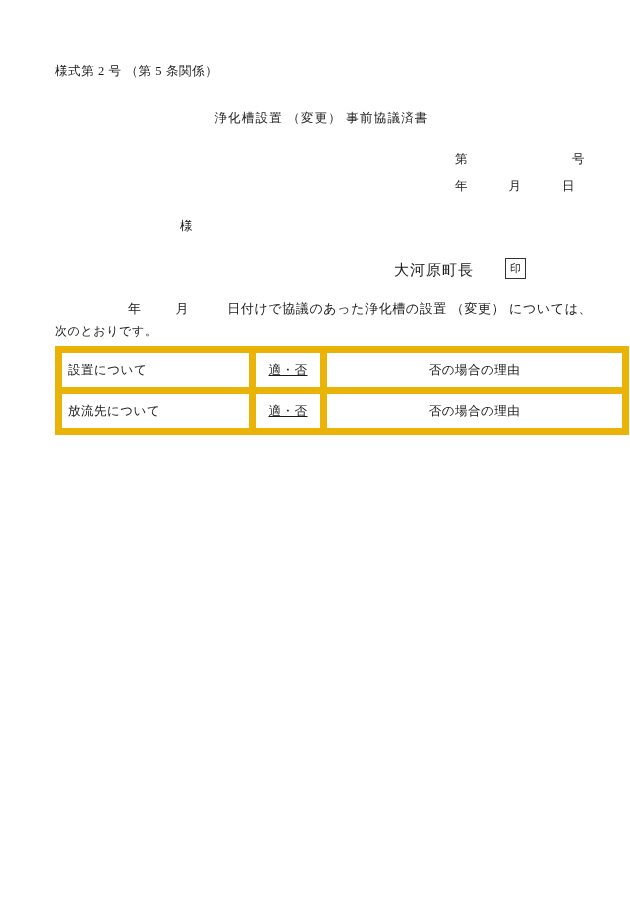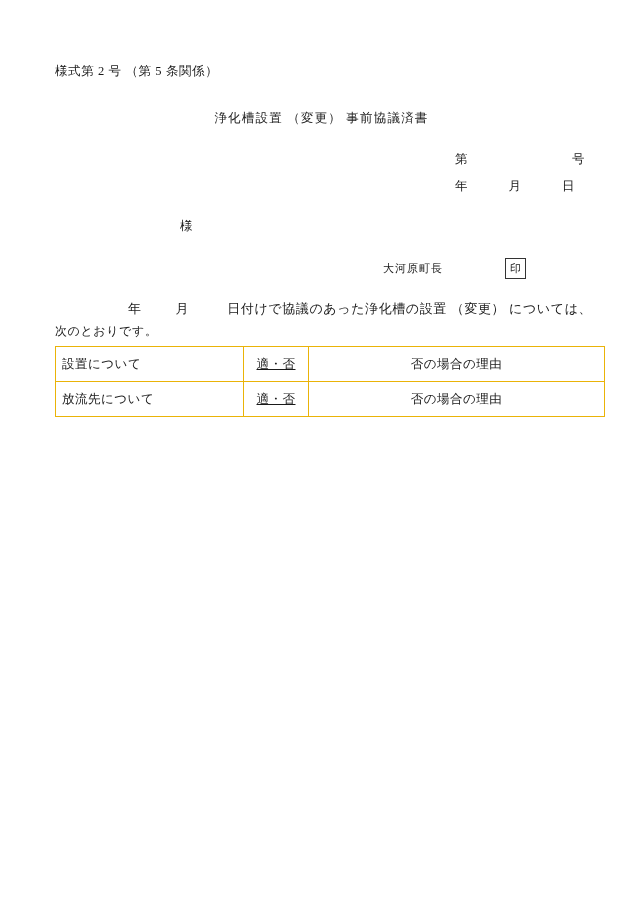--- a/index.html
+++ b/index.html
@@ -66,23 +66,23 @@
   .addressee {
     position: absolute;
     left: 180px;
     top: 218px;
     font-size: 12.5px;
     letter-spacing: 0.5px;
   }
 
   .issuer {
     position: absolute;
-    left: 383px;
+    left: 394px;
     top: 261px;
-    font-size: 11px;
+    font-size: 15px;
     letter-spacing: 1px;
   }
   .seal-box {
     position: absolute;
     left: 505px;
     top: 258px;
     width: 19px;
     height: 19px;
     border: 1px solid #333;
     font-size: 11px;
@@ -112,21 +112,21 @@
 
   table.result-table {
     position: absolute;
     left: 55px;
     top: 346px;
     width: 510px;
     border-collapse: collapse;
     table-layout: fixed;
   }
   table.result-table td {
-    border: 1px solid #eab308;
+    border: 7px solid #eab308;
     font-size: 12.5px;
     height: 34px;
     padding: 0 6px;
     letter-spacing: 0.5px;
     vertical-align: middle;
     margin-left: 24px;
   }
   td.col-item { width: 175px; }
   td.col-judge { width: 52px; text-align: center; letter-spacing: 0; text-decoration: underline; }
   td.col-reason { width: 283px; text-align: center; }

